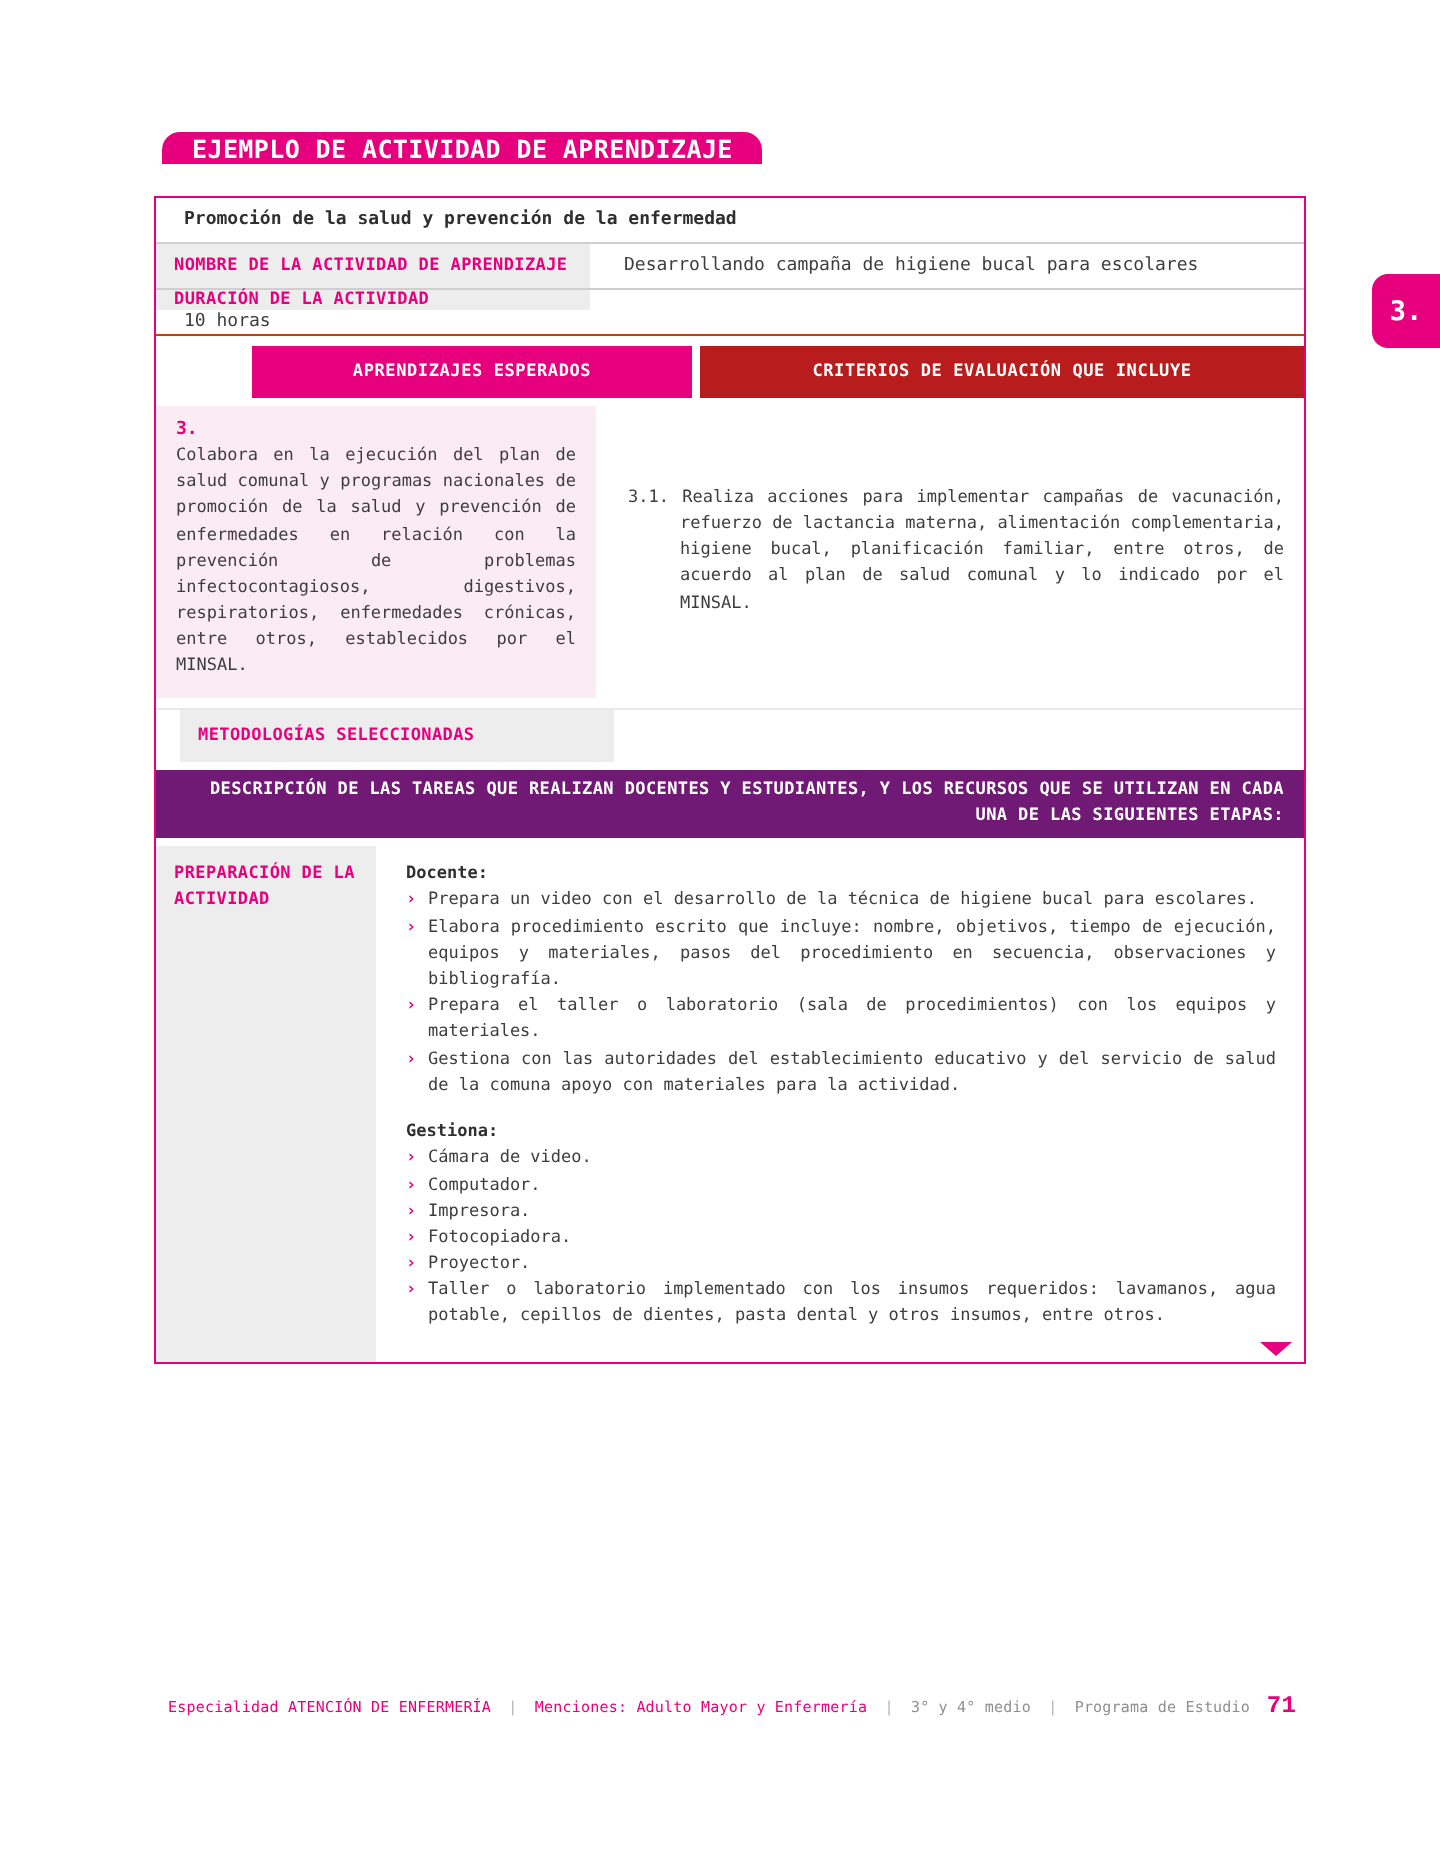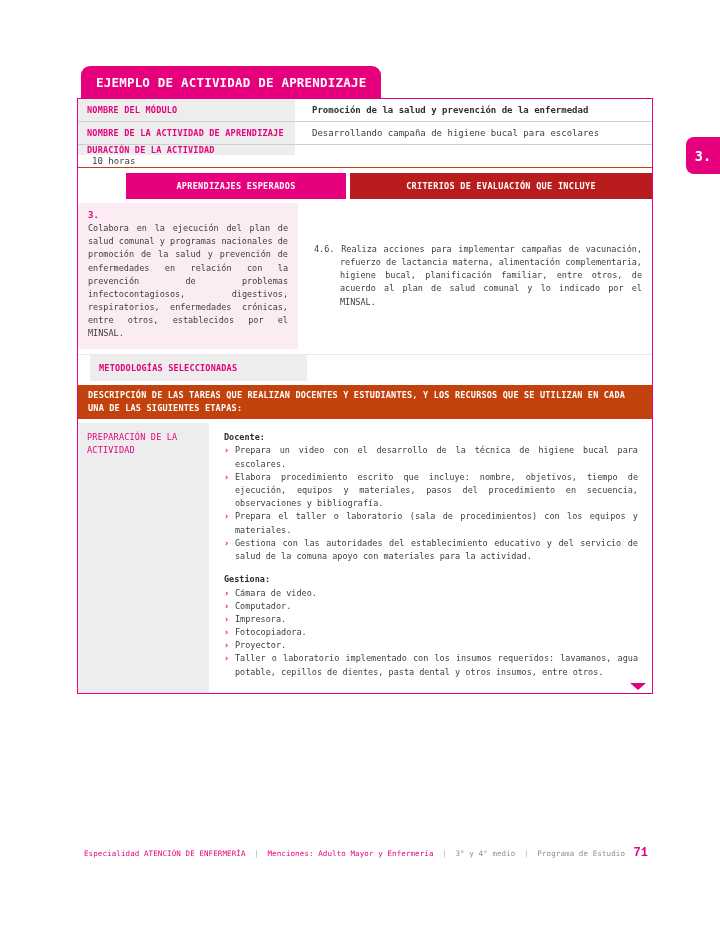--- a/index.html
+++ b/index.html
@@ -2,21 +2,21 @@
 <html><head>
 <meta charset="utf-8">
 <style>
   html,body{margin:0;padding:0;}
   body{
     width:720px;height:932px;position:relative;background:#ffffff;overflow:hidden;
     font-family:"DejaVu Sans Mono","Liberation Mono",monospace;
     -webkit-font-smoothing:antialiased;
   }
   .title-box{
-    position:absolute;left:81px;top:66px;height:32px;
+    position:absolute;left:81px;top:66px;height:16px;
     background:#e6007e;border-radius:9px 9px 0 0;
     color:#fff;font-weight:bold;font-size:12.5px;letter-spacing:.2px;
     padding:0 15px;display:flex;align-items:center;z-index:2;
   }
   .side-tab{
     position:absolute;right:0;top:137px;width:34px;height:37px;
     background:#e6007e;border-radius:8px 0 0 8px;
     color:#fff;font-weight:bold;font-size:13.5px;
     display:flex;align-items:center;justify-content:center;
   }
@@ -53,27 +53,27 @@
     margin:0;font-size:8.5px;line-height:1.55;color:#3d3d3d;text-align:justify;
   }
   .ce-cell{flex:1;display:flex;align-items:center;padding:8px 10px 8px 12px;box-sizing:border-box;}
   .ce-text{
     margin:0;font-size:8.5px;line-height:1.55;color:#3d3d3d;text-align:justify;
     padding-left:26px;text-indent:-26px;
   }
   .met-row{display:flex;margin-top:5px;height:26px;border-top:1px solid #e9e9e9;padding-left:12px;}
   .met-row .ilabel{height:100%;}
   .banner{
-    margin-top:4px;background:#c2410c;color:#fff;font-weight:bold;
-    font-size:8.5px;line-height:1.55;padding:4px 10px;letter-spacing:.2px;
+    margin-top:4px;background:#701a75;color:#fff;font-weight:bold;
+    font-size:8.5px;line-height:1.55;padding:4px 10px;letter-spacing:.2px;text-align:right;
   }
   .prep-row{display:flex;margin-top:4px;min-height:258px;position:relative;}
   .prep-label{
-    width:131px;flex:none;box-sizing:border-box;background:#ededed;margin-right:3px;
-    color:#e6007e;font-size:8.5px;font-weight:normal;line-height:1.5;
+    width:110px;flex:none;box-sizing:border-box;background:#ededed;margin-right:3px;
+    color:#e6007e;font-size:8.5px;font-weight:bold;line-height:1.5;
     padding:8px 6px 0 9px;letter-spacing:.2px;
   }
   .prep-content{flex:1;padding:8px 14px 14px 12px;box-sizing:border-box;}
   .subhead{font-weight:bold;font-size:8.5px;color:#2f2f2f;line-height:1.6;}
   .subhead.spaced{margin-top:10px;}
   .bullet{display:flex;font-size:8.5px;line-height:1.55;color:#3d3d3d;}
   .bmark{color:#e6007e;width:11px;flex:none;font-weight:bold;}
   .btext{flex:1;text-align:justify;}
   .cont-arrow{
     position:absolute;right:6px;bottom:3px;width:0;height:0;
@@ -97,21 +97,20 @@
   <span>EJEMPLO DE ACTIVIDAD DE APRENDIZAJE</span>
 </div>
 
 <div class="side-tab">
   <span>3.</span>
 </div>
 
 <div class="act-table">
 
   <div class="irow">
-    <div class="ilabel">NOMBRE DEL MÓDULO</div>
     <div class="ivalue bold">Promoción de la salud y prevención de la enfermedad</div>
   </div>
   <div class="irow">
     <div class="ilabel">NOMBRE DE LA ACTIVIDAD DE APRENDIZAJE</div>
     <div class="ivalue">Desarrollando campaña de higiene bucal para escolares</div>
   </div>
   <div class="irow">
     <div class="ilabel">DURACIÓN DE LA ACTIVIDAD</div>
     <div class="ivalue">10 horas</div>
   </div>
@@ -120,21 +119,21 @@
     <div class="hdr pink">APRENDIZAJES ESPERADOS</div>
     <div class="hdr gray">CRITERIOS DE EVALUACIÓN QUE INCLUYE</div>
   </div>
 
   <div class="content-row">
     <div class="ae-cell">
       <div class="ae-num">3.</div>
       <p class="ae-text">Colabora en la ejecución del plan de salud comunal y programas nacionales de promoción de la salud y prevención de enfermedades en relación con la prevención de problemas infectocontagiosos, digestivos, respiratorios, enfermedades crónicas, entre otros, establecidos por el MINSAL.</p>
     </div>
     <div class="ce-cell">
-      <p class="ce-text"><span>4.6.</span> <span>Realiza acciones para implementar campañas de vacunación, refuerzo de lactancia materna, alimentación complementaria, higiene bucal, planificación familiar, entre otros, de acuerdo al plan de salud comunal y lo indicado por el MINSAL.</span></p>
+      <p class="ce-text"><span>3.1.</span> <span>Realiza acciones para implementar campañas de vacunación, refuerzo de lactancia materna, alimentación complementaria, higiene bucal, planificación familiar, entre otros, de acuerdo al plan de salud comunal y lo indicado por el MINSAL.</span></p>
     </div>
   </div>
 
   <div class="met-row">
     <div class="ilabel">METODOLOGÍAS SELECCIONADAS</div>
   </div>
 
   <div class="banner">DESCRIPCIÓN DE LAS TAREAS QUE REALIZAN DOCENTES Y ESTUDIANTES, Y LOS RECURSOS QUE SE UTILIZAN EN CADA UNA DE LAS SIGUIENTES ETAPAS:</div>
 
   <div class="prep-row">

